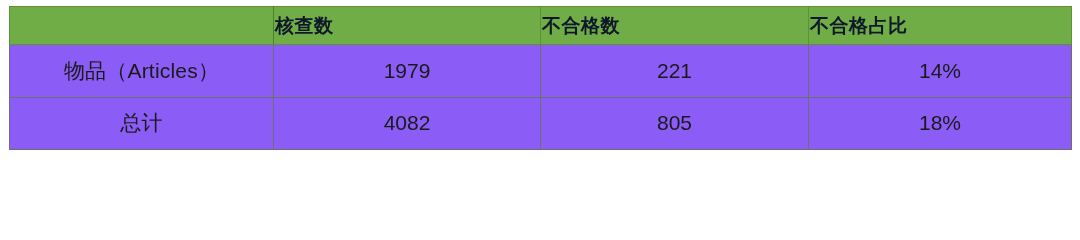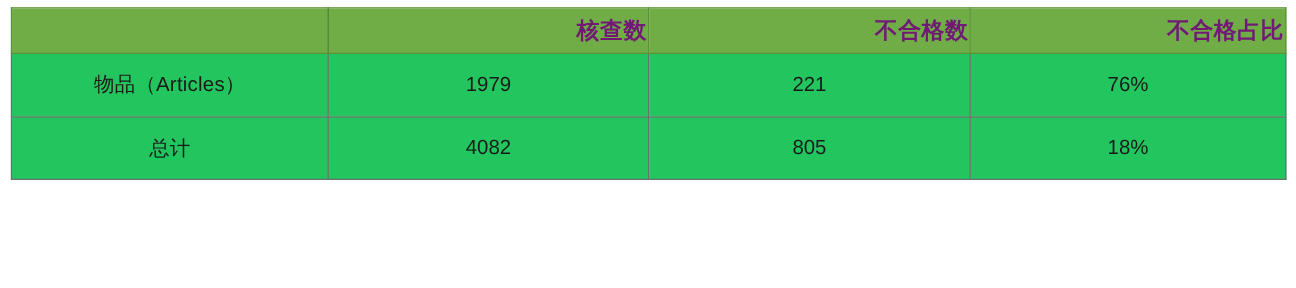--- a/index.html
+++ b/index.html
@@ -27,36 +27,36 @@
     table-layout: fixed;
     border: 1px solid #808080;
   }
   table.data-table col.c-label { width: 264px; }
   table.data-table col.c-num1  { width: 267px; }
   table.data-table col.c-num2  { width: 268px; }
   table.data-table col.c-num3  { width: 263px; }
 
   thead th {
     background: #70ad47;
-    color: #701a75;
+    color: #0f172a;
     font-weight: bold;
     font-size: 19px;
     height: 35px;
-    text-align: right;
+    text-align: left;
     vertical-align: middle;
     border: 1px solid #5c9337;
     letter-spacing: 0.5px;
   }
   thead th.empty-head {
     border-right: 1px solid #4e7f2f;
   }
   tbody td {
-    background: #22c55e;
+    background: #8b5cf6;
     color: #1a1a1a;
-    font-size: 17px;
+    font-size: 21px;
     height: 36px;
     text-align: center;
     vertical-align: middle;
     border: 1px solid #6e6e6e;
     font-weight: normal;
   }
   tbody td.row-label {
     text-align: center;
     letter-spacing: 0.2px;
   }
@@ -79,21 +79,21 @@
         <th>核查数</th>
         <th>不合格数</th>
         <th>不合格占比</th>
       </tr>
     </thead>
     <tbody>
       <tr>
         <td class="row-label cn">物品（Articles）</td>
         <td>1979</td>
         <td>221</td>
-        <td>76%</td>
+        <td>14%</td>
       </tr>
       <tr>
         <td class="row-label cn">总计</td>
         <td>4082</td>
         <td>805</td>
         <td>18%</td>
       </tr>
     </tbody>
   </table>
 </div>

